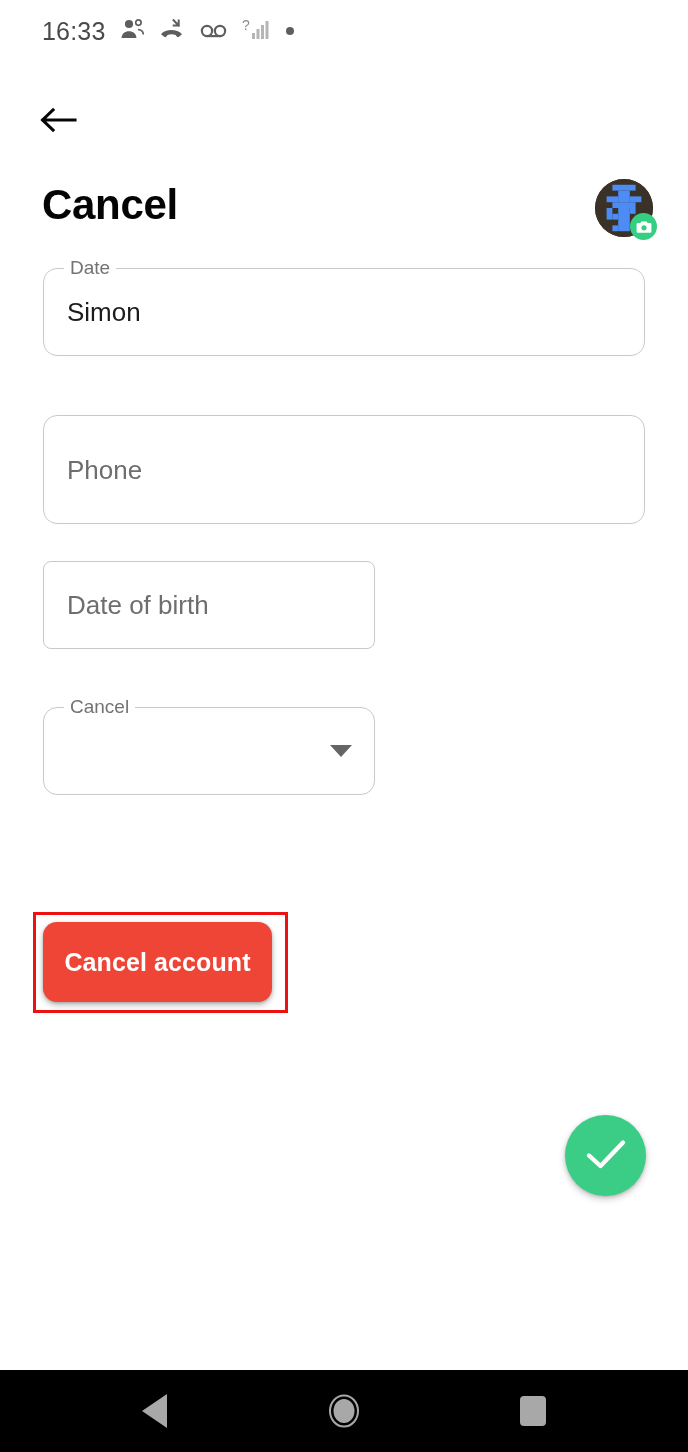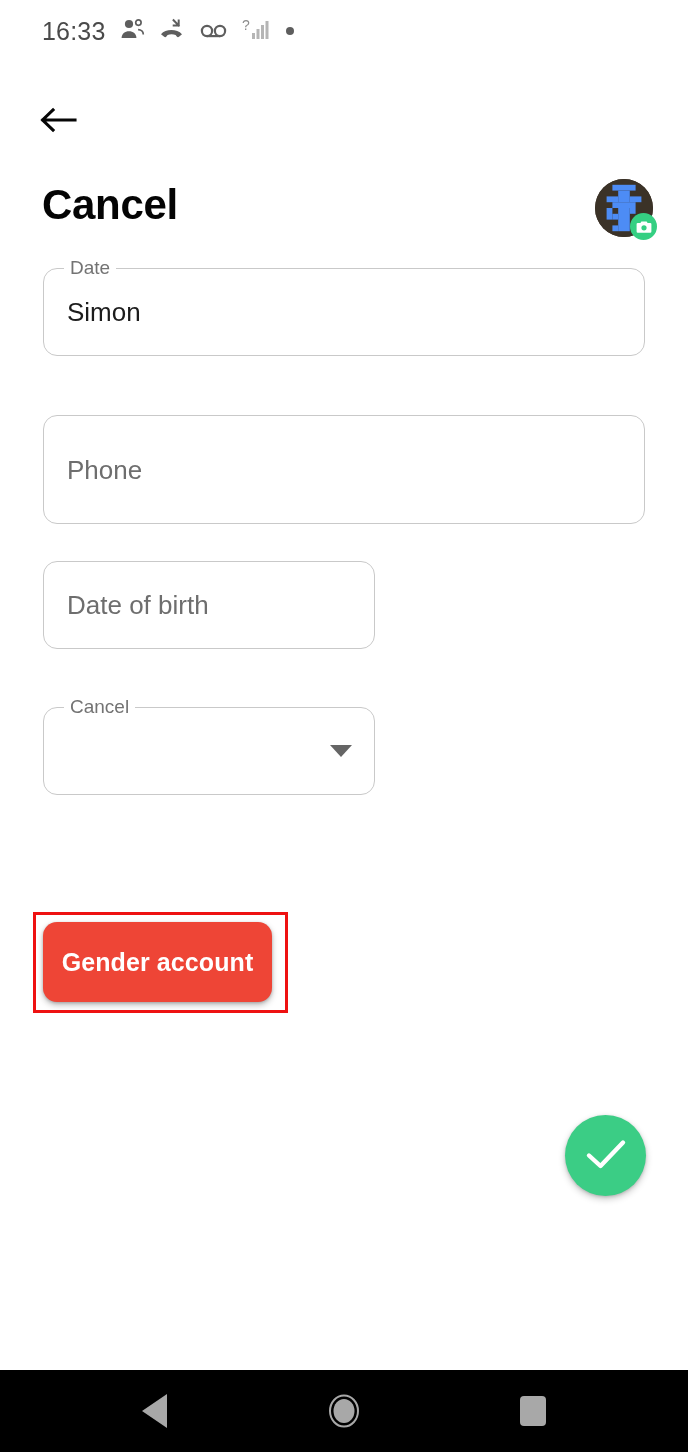--- a/index.html
+++ b/index.html
@@ -142,21 +142,21 @@
     top: -11px;
     padding: 0 6px;
     background: #ffffff;
     font-size: 19px;
     color: #737373;
     line-height: 20px;
   }
 
   #field-name   { left: 43px; top: 268px;  width: 602px; height: 88px; }
   #field-phone  { left: 43px; top: 415px;  width: 602px; height: 109px; }
-  #field-dob    { left: 43px; top: 561px;  width: 332px; height: 88px; }
+  #field-dob    { left: 43px; top: 561px;  width: 332px; height: 88px; border-radius: 8px; }
   #field-gender { left: 43px; top: 707px;  width: 332px; height: 88px; }
 
   .dropdown-arrow {
     position: absolute;
     right: 22px;
     top: 50%;
     transform: translateY(-50%);
     width: 0; height: 0;
     border-left: 11px solid transparent;
     border-right: 11px solid transparent;
@@ -337,21 +337,21 @@
   <div class="field" id="field-dob">
     <span class="field-placeholder">Date of birth</span>
   </div>
 
   <div class="field" id="field-gender">
     <span class="field-label">Cancel</span>
     <span class="field-value"></span>
     <span class="dropdown-arrow"></span>
   </div>
 
-  <button class="cancel-account-btn">Gender account</button>
+  <button class="cancel-account-btn">Cancel account</button>
   <div class="annotation-box"></div>
 
   <button class="fab">
     <span>
       <svg width="42" height="34" viewBox="0 0 42 34">
         <path d="M4 18.5 15.5 29 38 5.5" fill="none" stroke="#ffffff" stroke-width="4.4" stroke-linecap="round" stroke-linejoin="round"></path>
       </svg>
     </span>
   </button>
 

